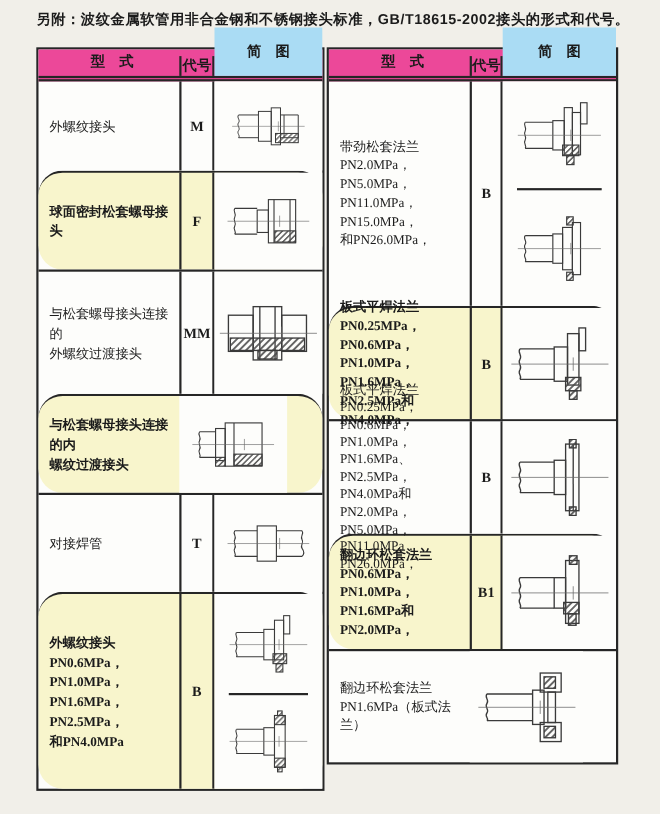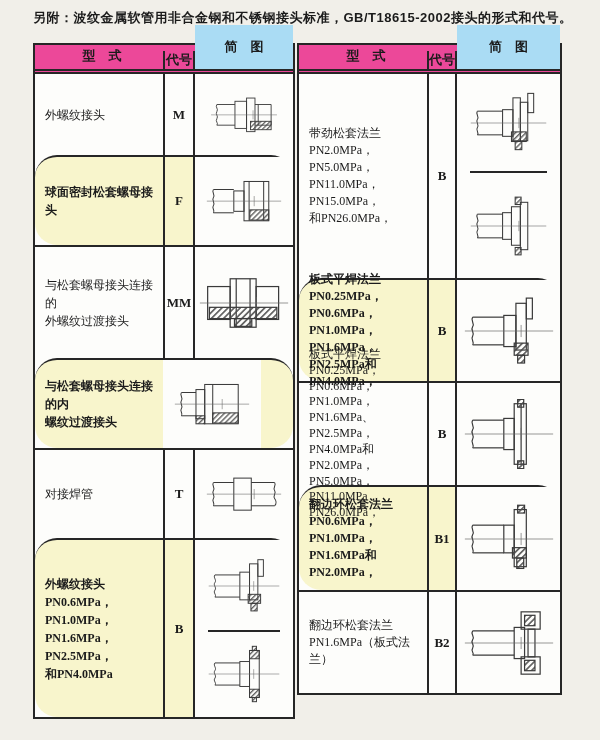--- a/index.html
+++ b/index.html
@@ -430,21 +430,20 @@
           <line x1="66" y1="33" x2="66" y2="47" stroke="#6a6a6a" stroke-width="0.8"></line>
         </svg>
       </div>
   </div>
 
   <div class="row" style="height:103px">
     <div class="cell c-type">
         <span class="lbl">翻边环松套法兰
 PN1.6MPa（板式法兰）</span>
       </div>
-    <div class="cell c-code">B2</div>
     <div class="cell c-diag">
         <svg viewBox="0 0 104 80" width="90" height="70" preserveAspectRatio="xMidYMid meet" style="max-height:94%">
           <defs>
             <pattern id="hpat12" patternUnits="userSpaceOnUse" width="5" height="5" patternTransform="rotate(45)">
               <line x1="1" y1="0" x2="1" y2="5" stroke="#4a4a4a" stroke-width="1.7"></line>
             </pattern>
           </defs>
           <g fill="none" stroke="#3a3a3a" stroke-width="1.4">
             <path d="M10 26c-3 4 3 6 0 10s3 6 0 10s3 6 0 8"></path>
             <line x1="10" y1="26" x2="58" y2="26"></line>

